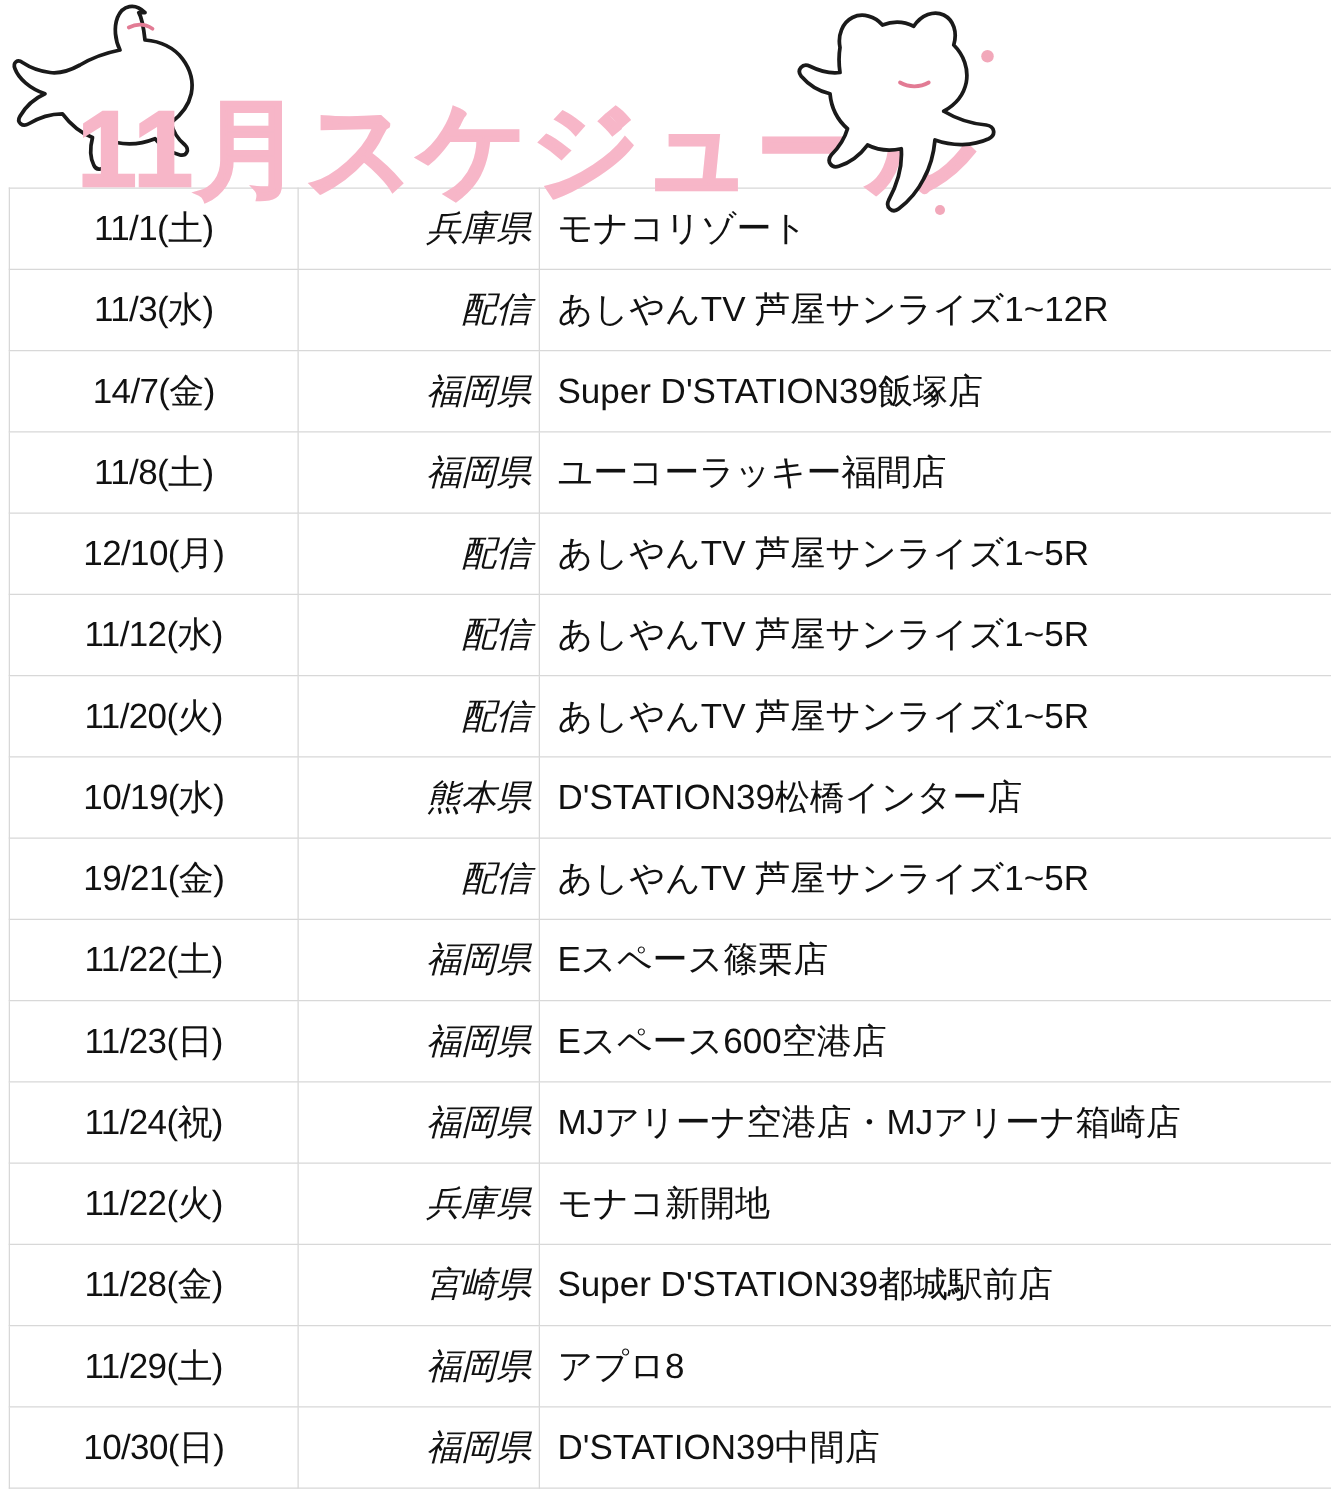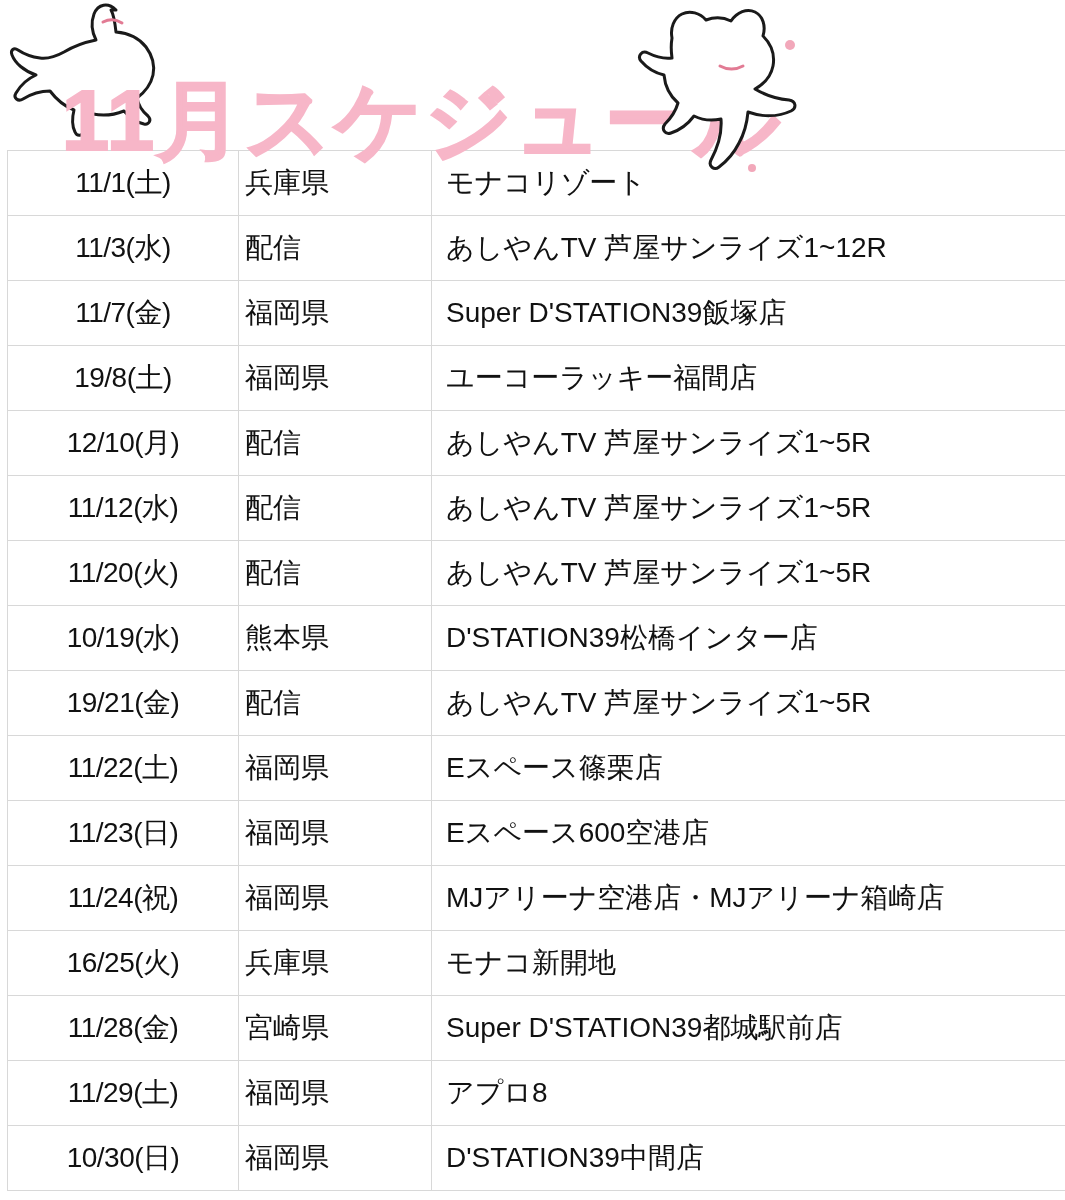--- a/index.html
+++ b/index.html
@@ -72,21 +72,22 @@
     white-space: nowrap;
     overflow: hidden;
   }
   .col-date {
     width: 218px;
     text-align: center;
     letter-spacing: -0.5px;
   }
   .col-place {
     width: 180px;
-    text-align: left;
+    text-align: right;
+    font-style: italic;
   }
   .col-venue {
     width: 645px;
     text-align: left;
     padding-left: 14px !important;
   }
 </style>
 </head>
 <body>
 
@@ -128,26 +129,26 @@
         <td class="col-date">11/1(土)</td>
         <td class="col-place">兵庫県</td>
         <td class="col-venue">モナコリゾート</td>
       </tr>
       <tr>
         <td class="col-date">11/3(水)</td>
         <td class="col-place">配信</td>
         <td class="col-venue">あしやんTV 芦屋サンライズ1~12R</td>
       </tr>
       <tr>
-        <td class="col-date">11/7(金)</td>
+        <td class="col-date">14/7(金)</td>
         <td class="col-place">福岡県</td>
         <td class="col-venue">Super D'STATION39飯塚店</td>
       </tr>
       <tr>
-        <td class="col-date">19/8(土)</td>
+        <td class="col-date">11/8(土)</td>
         <td class="col-place">福岡県</td>
         <td class="col-venue">ユーコーラッキー福間店</td>
       </tr>
       <tr>
         <td class="col-date">12/10(月)</td>
         <td class="col-place">配信</td>
         <td class="col-venue">あしやんTV 芦屋サンライズ1~5R</td>
       </tr>
       <tr>
         <td class="col-date">11/12(水)</td>
@@ -178,21 +179,21 @@
         <td class="col-date">11/23(日)</td>
         <td class="col-place">福岡県</td>
         <td class="col-venue">Eスペース600空港店</td>
       </tr>
       <tr>
         <td class="col-date">11/24(祝)</td>
         <td class="col-place">福岡県</td>
         <td class="col-venue">MJアリーナ空港店・MJアリーナ箱崎店</td>
       </tr>
       <tr>
-        <td class="col-date">16/25(火)</td>
+        <td class="col-date">11/22(火)</td>
         <td class="col-place">兵庫県</td>
         <td class="col-venue">モナコ新開地</td>
       </tr>
       <tr>
         <td class="col-date">11/28(金)</td>
         <td class="col-place">宮崎県</td>
         <td class="col-venue">Super D'STATION39都城駅前店</td>
       </tr>
       <tr>
         <td class="col-date">11/29(土)</td>

